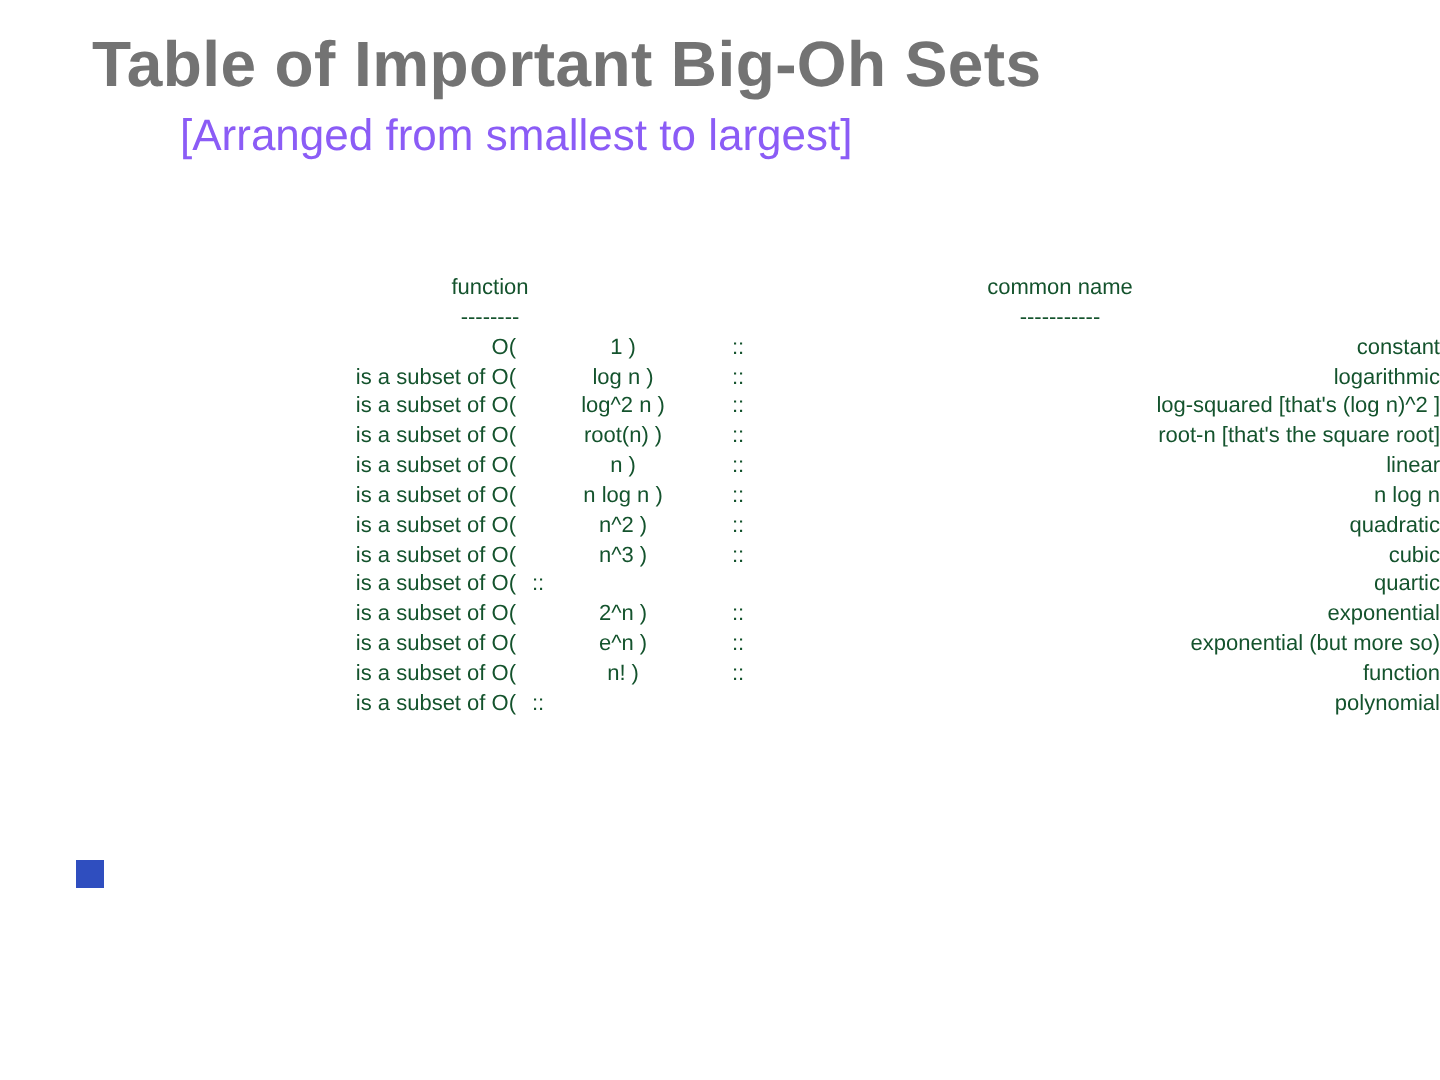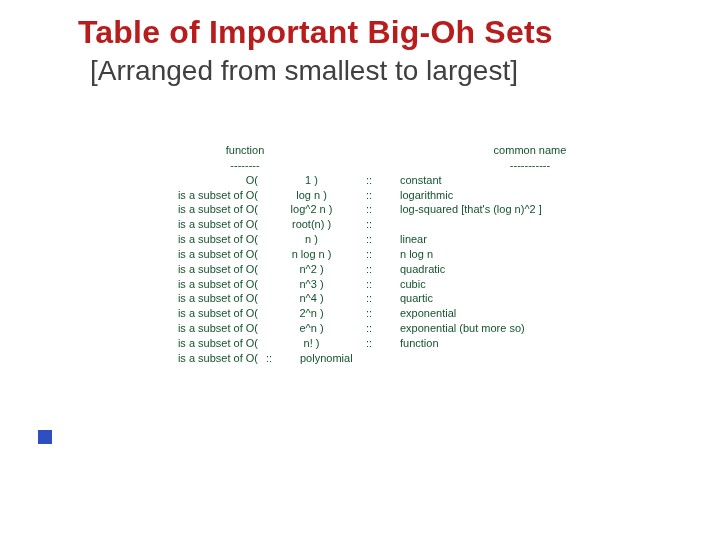--- a/index.html
+++ b/index.html
@@ -15,27 +15,27 @@
       position: absolute;
       left: 38px;
       top: 430px;
       width: 14px;
       height: 14px;
       background: #2f4ebf;
     }
     .title {
       font-size: 32px;
       font-weight: bold;
-      color: #b91c1c;
-      margin: 14px 0 0 78px;
+      color: #737373;
+      margin: 14px 0 0 46px;
       letter-spacing: 0.2px;
     }
     .subtitle {
-      font-size: 28px;
-      color: #404040;
+      font-size: 22px;
+      color: #8b5cf6;
       margin: 4px 0 0 90px;
     }
     .table-wrap {
       margin: 56px 0 0 130px;
       font-size: 11px;
       color: #14532d;
       line-height: 1.35;
     }
     .row {
       display: flex;
@@ -50,21 +50,21 @@
       width: 100px;
       text-align: center;
     }
     .col-sep {
       width: 40px;
       text-align: left;
       padding-left: 6px;
     }
     .col-name {
       flex: 1;
-      text-align: left;
+      text-align: right;
     }
     .hdr-func { width: 230px; text-align: center; }
     .hdr-name { width: 260px; text-align: center; margin-left: 40px; }
     .hdr-row { display: flex; }
     .dash-row { display: flex; }
     .dash-func { width: 230px; text-align: center; }
     .dash-name { width: 260px; text-align: center; margin-left: 40px; }
   </style>
 </head>
 <body>
@@ -82,25 +82,25 @@
   </div>
   <div class="dash-row">
     <div class="dash-func">--------</div>
     <div class="dash-name">-----------</div>
   </div>
 
   <div id="rows-container">
       <div class="row"><span class="col-left">O(</span><span class="col-fn"> 1 )</span><span class="col-sep">::</span><span class="col-name">constant</span></div>
       <div class="row"><span class="col-left">is a subset of O(</span><span class="col-fn"> log n )</span><span class="col-sep">::</span><span class="col-name">logarithmic</span></div>
       <div class="row"><span class="col-left">is a subset of O(</span><span class="col-fn"> log^2 n )</span><span class="col-sep">::</span><span class="col-name">log-squared [that's (log n)^2 ]</span></div>
-      <div class="row"><span class="col-left">is a subset of O(</span><span class="col-fn"> root(n) )</span><span class="col-sep">::</span></div>
+      <div class="row"><span class="col-left">is a subset of O(</span><span class="col-fn"> root(n) )</span><span class="col-sep">::</span><span class="col-name">root-n [that's the square root]</span></div>
       <div class="row"><span class="col-left">is a subset of O(</span><span class="col-fn"> n )</span><span class="col-sep">::</span><span class="col-name">linear</span></div>
       <div class="row"><span class="col-left">is a subset of O(</span><span class="col-fn"> n log n )</span><span class="col-sep">::</span><span class="col-name">n log n</span></div>
       <div class="row"><span class="col-left">is a subset of O(</span><span class="col-fn"> n^2 )</span><span class="col-sep">::</span><span class="col-name">quadratic</span></div>
       <div class="row"><span class="col-left">is a subset of O(</span><span class="col-fn"> n^3 )</span><span class="col-sep">::</span><span class="col-name">cubic</span></div>
-      <div class="row"><span class="col-left">is a subset of O(</span><span class="col-fn"> n^4 )</span><span class="col-sep">::</span><span class="col-name">quartic</span></div>
+      <div class="row"><span class="col-left">is a subset of O(</span><span class="col-sep">::</span><span class="col-name">quartic</span></div>
       <div class="row"><span class="col-left">is a subset of O(</span><span class="col-fn"> 2^n )</span><span class="col-sep">::</span><span class="col-name">exponential</span></div>
       <div class="row"><span class="col-left">is a subset of O(</span><span class="col-fn"> e^n )</span><span class="col-sep">::</span><span class="col-name">exponential (but more so)</span></div>
       <div class="row"><span class="col-left">is a subset of O(</span><span class="col-fn"> n! )</span><span class="col-sep">::</span><span class="col-name">function</span></div>
       <div class="row"><span class="col-left">is a subset of O(</span><span class="col-sep">::</span><span class="col-name">polynomial</span></div>
     </div>
 
 </div>
 
 </body></html>

